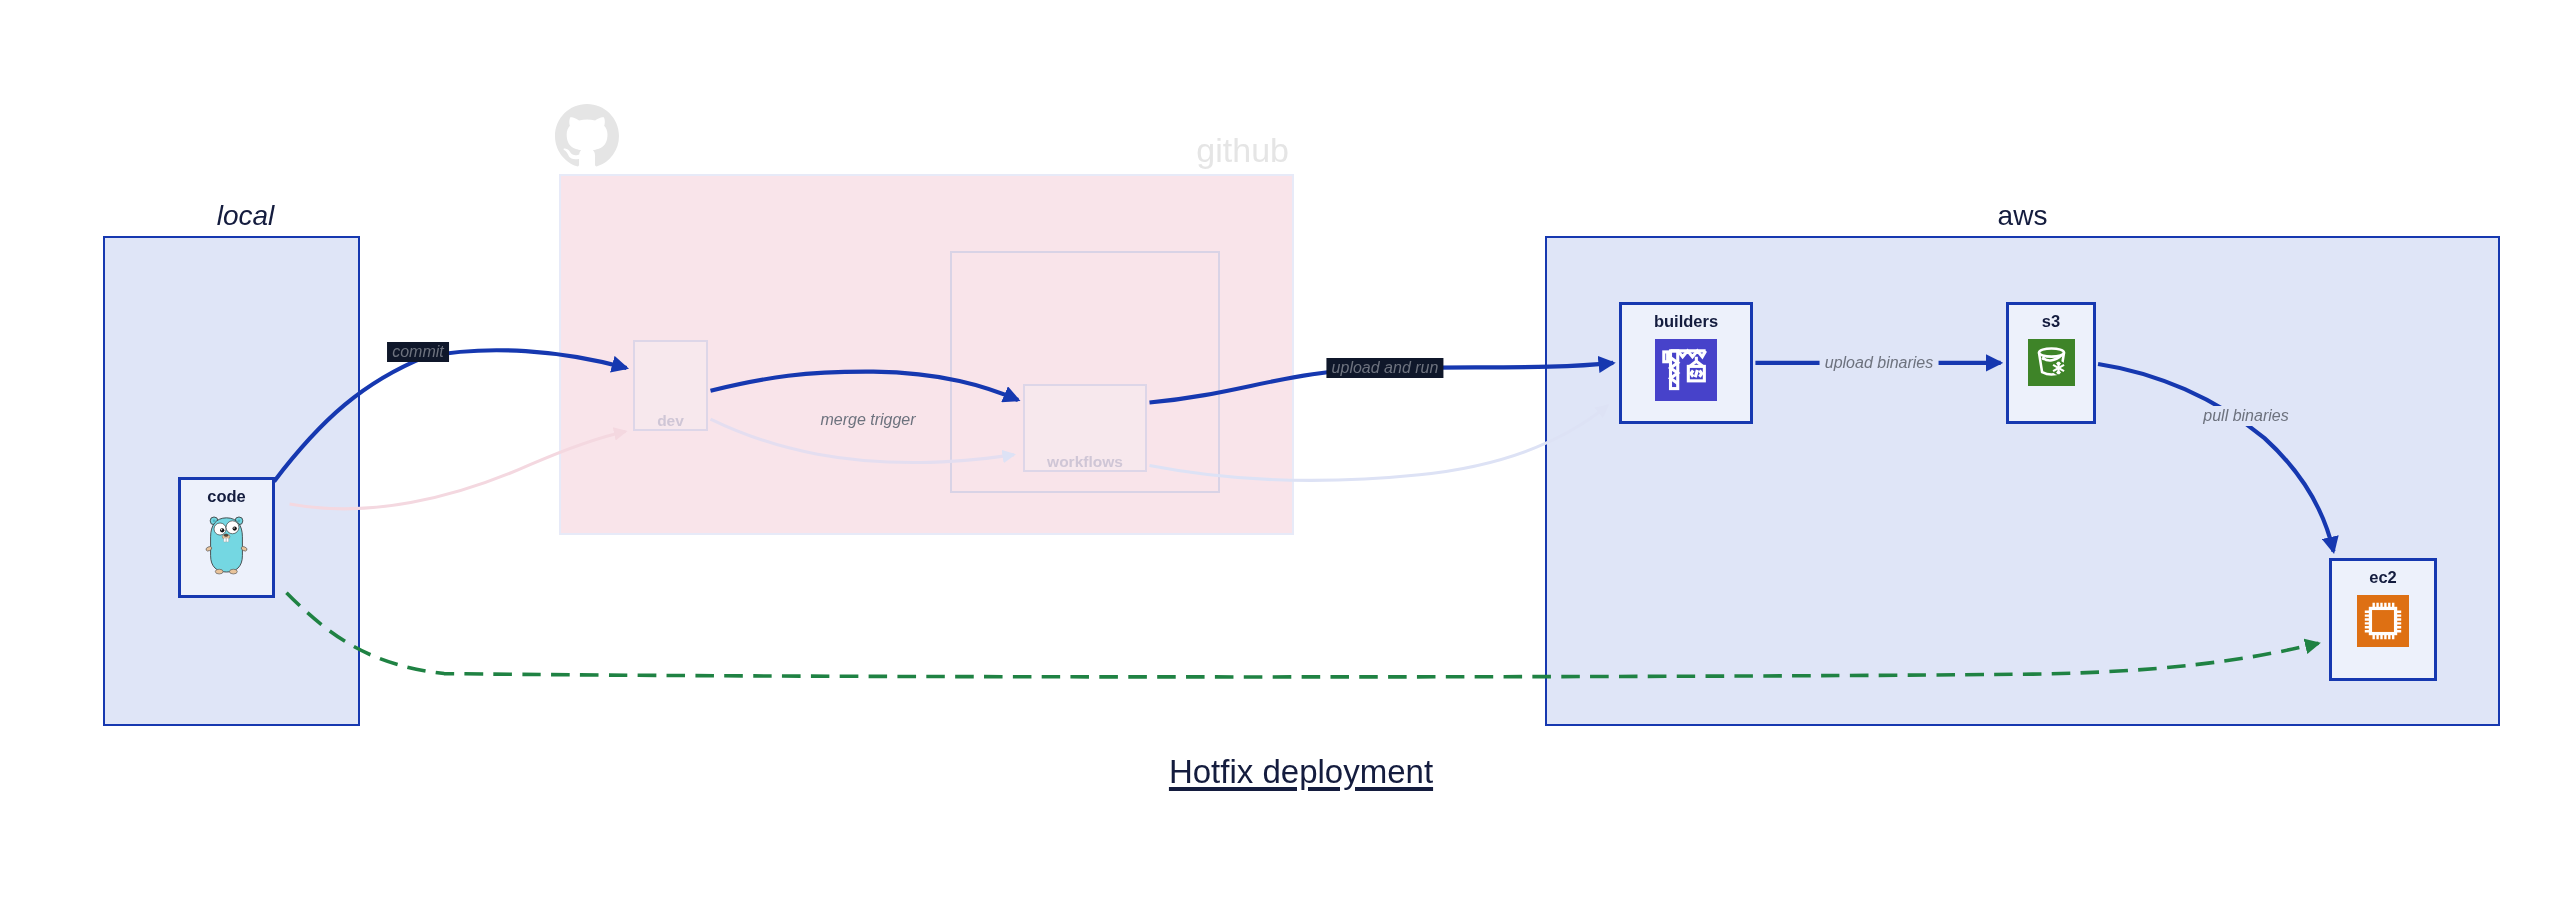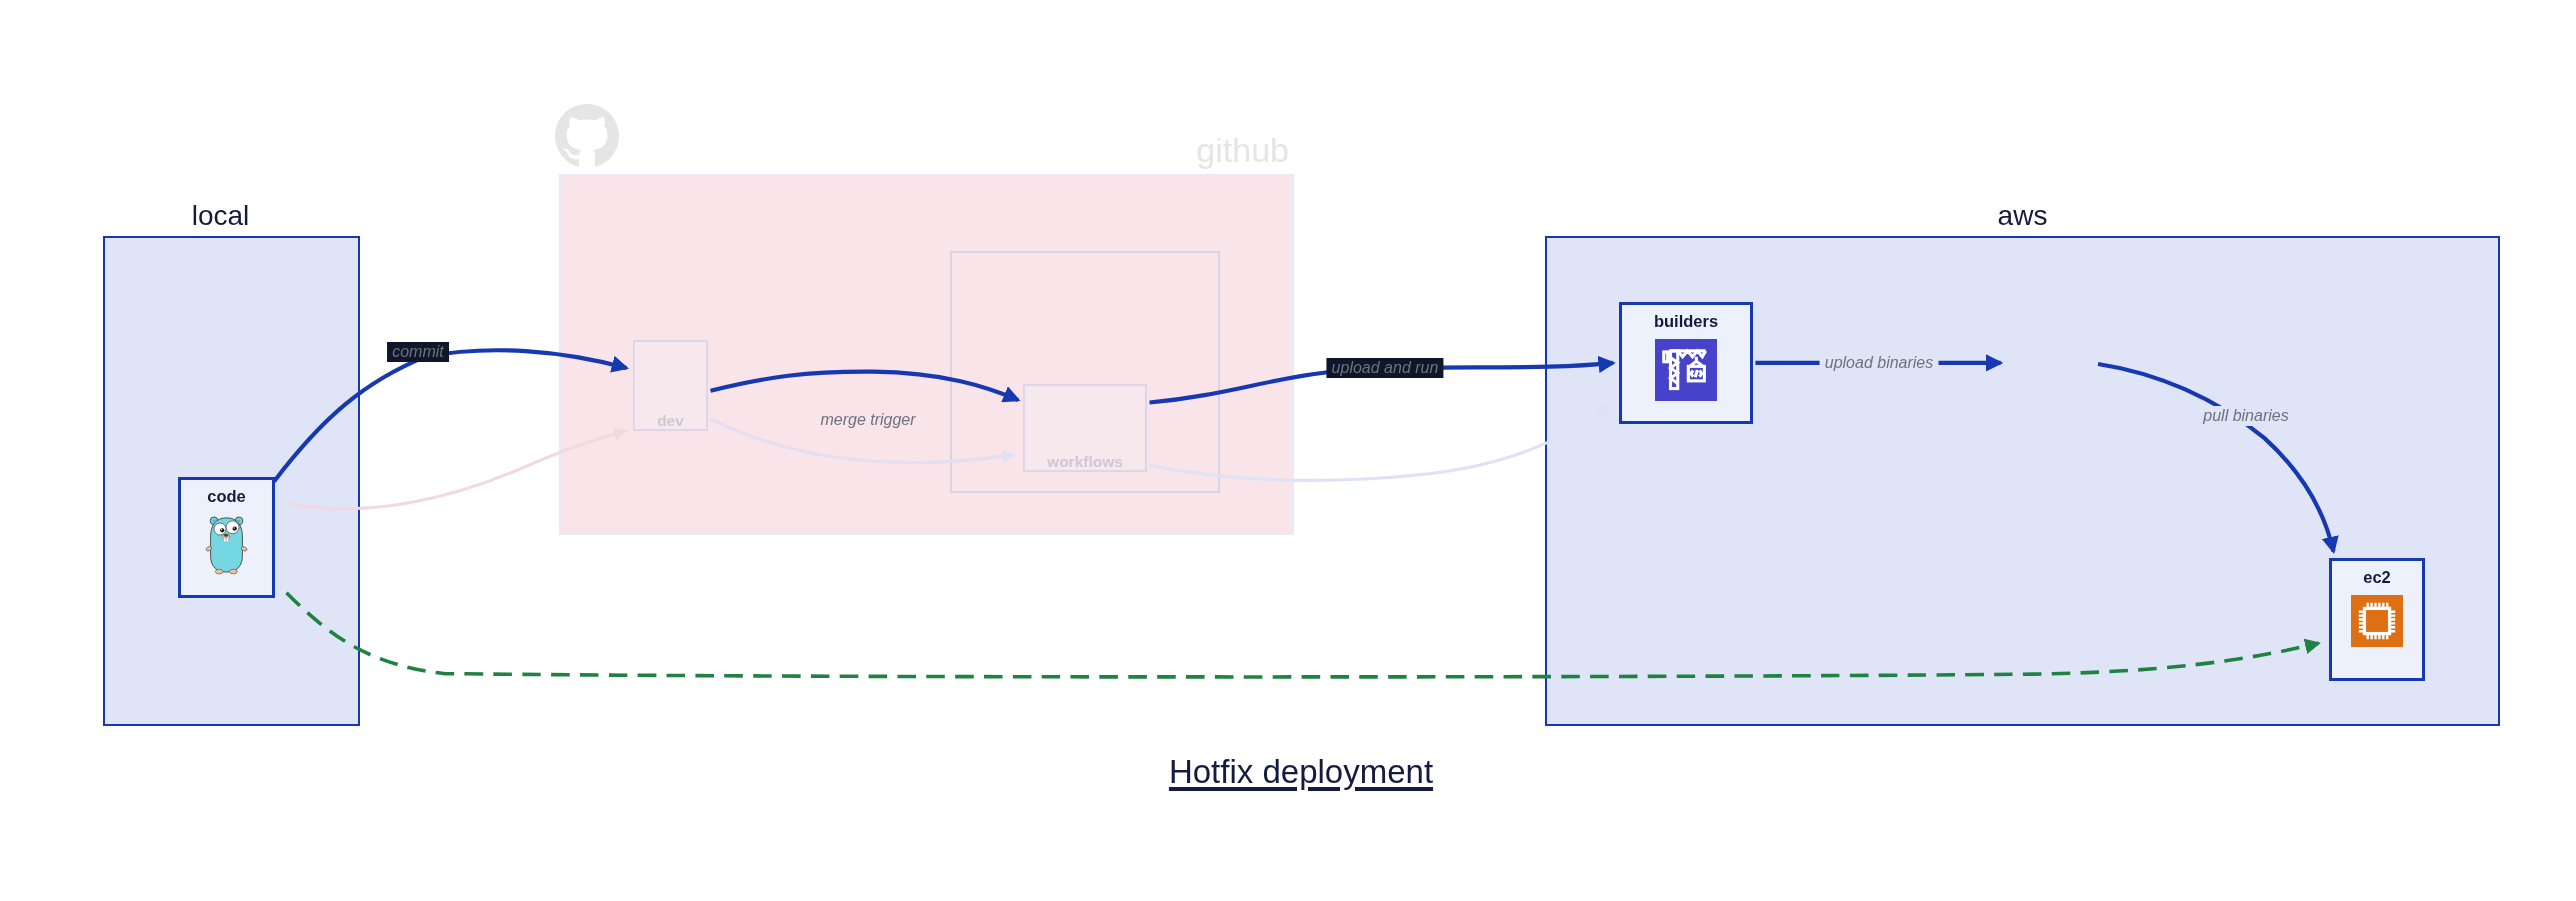--- a/index.html
+++ b/index.html
@@ -27,21 +27,21 @@
   #title{position:absolute;transform:translateX(-50%);white-space:nowrap;
          font-size:33px;color:var(--navy);
          text-decoration:underline;text-decoration-thickness:4.1px;text-underline-offset:4.1px;}
   svg{display:block;}
 </style>
 </head>
 <body>
 
 <div id="canvas">
 
-  <div class="clabel" style="left:92px;top:200px;width:257px;">local</div>
+  <div class="clabel" style="left:117px;top:200px;width:257px;font-style:italic;">local</div>
   <div class="clabel gh" style="left:1108px;top:131px;width:181px;">github</div>
   <div class="clabel masterlbl" style="left:950px;top:219px;width:270px;">master</div>
   <div class="clabel" style="left:1545px;top:200px;width:955px;">aws</div>
 
   <div class="cbox bluebox" style="left:103px;top:236px;width:257px;height:490px;"></div>
 
   <svg class="abs" style="left:555px;top:104px;" width="64" height="64" viewBox="0 0 16 16">
     <path fill="#e5e5e5" d="M8 0C3.58 0 0 3.58 0 8c0 3.54 2.29 6.53 5.47 7.59.4.07.55-.17.55-.38 0-.19-.01-.82-.01-1.49-2.01.37-2.53-.49-2.69-.94-.09-.23-.48-.94-.82-1.13-.28-.15-.68-.52-.01-.53.63-.01 1.08.58 1.23.82.72 1.21 1.87.87 2.33.66.07-.52.28-.87.51-1.07-1.78-.2-3.64-.89-3.64-3.95 0-.87.31-1.59.82-2.15-.08-.2-.36-1.02.08-2.12 0 0 .67-.21 2.2.82.64-.18 1.32-.27 2-.27s1.36.09 2 .27c1.53-1.04 2.2-.82 2.2-.82.44 1.1.16 1.92.08 2.12.51.56.82 1.27.82 2.15 0 3.07-1.87 3.75-3.65 3.95.29.25.54.73.54 1.48 0 1.07-.01 1.93-.01 2.2 0 .21.15.46.55.38A8.01 8.01 0 0 0 16 8c0-4.42-3.58-8-8-8z"></path>
   </svg>
 
@@ -123,22 +123,42 @@
         <path d="M17.2 12.2 L18.1 13.4 L17.2 14.6"></path>
         <path d="M16.4 12 L15.6 14.8"></path>
       </g>
     </svg>
   </div>
 
   <div class="node pinknode" style="left:1023px;top:384px;width:124px;height:88px;">
     <div class="nlabel">workflows</div>
   </div>
 
+  <div class="node" style="left:2006px;top:302px;width:90px;height:122px;">
+    <div class="nlabel">s3</div>
+    <svg width="47" height="47" viewBox="0 0 24 24">
+      <rect x="0" y="0" width="24" height="24" fill="#3e8428"></rect>
+      <g stroke="#ffffff" stroke-width="1.3" fill="none">
+        <ellipse cx="12" cy="6.9" rx="6.4" ry="2.1"></ellipse>
+        <path d="M5.6 6.9 L7.2 16.9 Q12 19.4 16.8 16.9 L18.4 6.9"></path>
+        <path d="M7.9 9.9 C10.2 11.7, 14.2 11.2, 17 8.4"></path>
+      </g>
+      <circle cx="7.9" cy="9.9" r="0.9" fill="#ffffff"></circle>
+      <circle cx="15.6" cy="14.8" r="3.7" fill="#3e8428"></circle>
+      <g stroke="#ffffff" stroke-width="1.1" fill="none">
+        <path d="M15.6 11.6 L15.6 18"></path>
+        <path d="M12.8 13.2 L18.4 16.4"></path>
+        <path d="M12.8 16.4 L18.4 13.2"></path>
+        <path d="M14.7 12.1 L15.6 13 L16.5 12.1"></path>
+        <path d="M14.7 17.5 L15.6 16.6 L16.5 17.5"></path>
+      </g>
+    </svg>
+  </div>
 
-  <div class="node" style="left:2329px;top:558px;width:96px;height:123px;">
+  <div class="node" style="left:2329px;top:558px;width:108px;height:123px;">
     <div class="nlabel">ec2</div>
     <svg width="52" height="52" viewBox="0 0 24 24">
       <rect x="0" y="0" width="24" height="24" fill="#de7013"></rect>
       <rect x="6.2" y="6.2" width="11.6" height="11.6" fill="none" stroke="#ffffff" stroke-width="1.5"></rect>
       <g stroke="#ffffff" stroke-width="1.1">
         <path d="M7.7 3.6 L7.7 6.2 M9.5 3.6 L9.5 6.2 M11.3 3.6 L11.3 6.2 M13.1 3.6 L13.1 6.2 M14.9 3.6 L14.9 6.2 M16.7 3.6 L16.7 6.2"></path>
         <path d="M7.7 17.8 L7.7 20.4 M9.5 17.8 L9.5 20.4 M11.3 17.8 L11.3 20.4 M13.1 17.8 L13.1 20.4 M14.9 17.8 L14.9 20.4 M16.7 17.8 L16.7 20.4"></path>
         <path d="M3.6 7.7 L6.2 7.7 M3.6 9.5 L6.2 9.5 M3.6 11.3 L6.2 11.3 M3.6 13.1 L6.2 13.1 M3.6 14.9 L6.2 14.9 M3.6 16.7 L6.2 16.7"></path>
         <path d="M17.8 7.7 L20.4 7.7 M17.8 9.5 L20.4 9.5 M17.8 11.3 L20.4 11.3 M17.8 13.1 L20.4 13.1 M17.8 14.9 L20.4 14.9 M17.8 16.7 L20.4 16.7"></path>
       </g>

